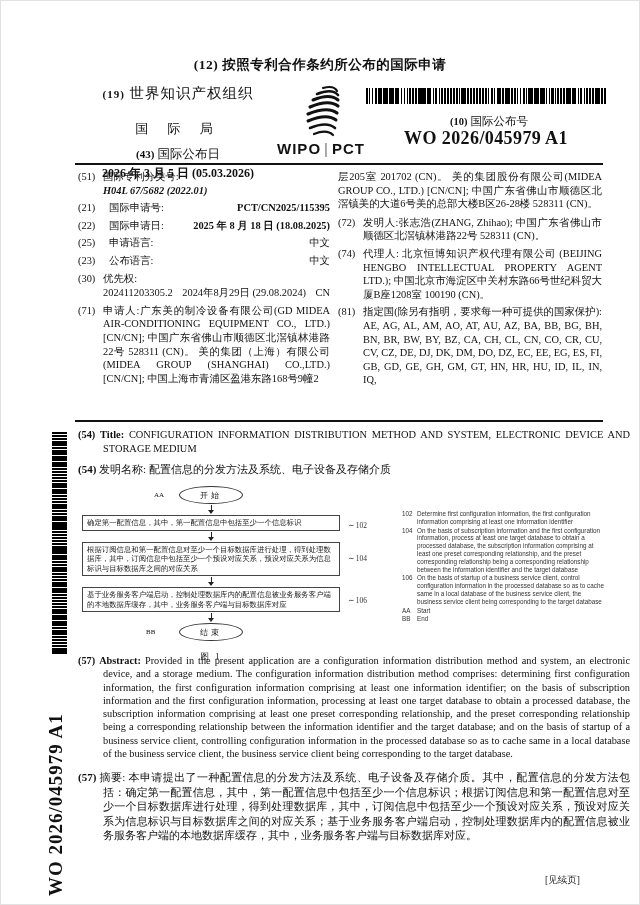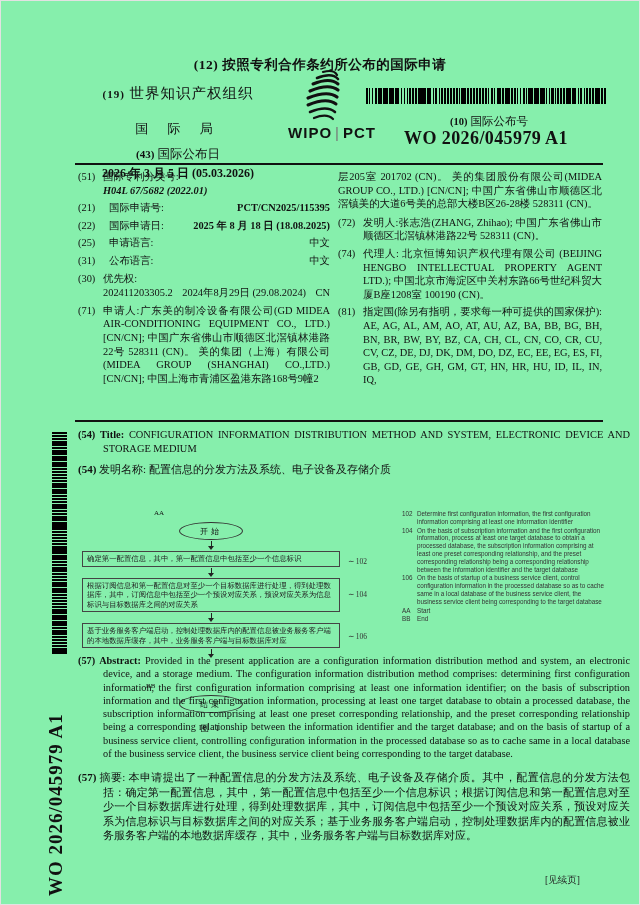--- a/index.html
+++ b/index.html
@@ -1,31 +1,31 @@
 <!DOCTYPE html>
 <html><head>
 <meta charset="utf-8">
 <style>
   html,body{margin:0;padding:0;background:#9c9c9c;}
   .page{
-    position:relative;width:640px;height:905px;background:#86efac;
+    position:relative;width:640px;height:905px;background:#ffffff;
     font-family:"Liberation Serif","DejaVu Serif",serif;color:#111;
     overflow:hidden;box-shadow:inset 0 0 0 1px #e2e2e2;
   }
   
   .doc-type{position:absolute;top:56px;left:0;width:640px;text-align:center;
     font-size:13.5px;font-weight:bold;letter-spacing:.5px;}
   .org-block{position:absolute;top:84px;left:88px;width:180px;text-align:center;}
   .org-name{font-size:14.5px;letter-spacing:1px;}
   .org-name .fnum{font-size:11px;font-weight:bold;}
   .org-sub{font-size:13px;letter-spacing:8px;margin-top:17px;}
   .pubdate-label{font-size:12.5px;margin-top:8px;}
   .pubdate-label .fnum{font-size:11px;font-weight:bold;}
   .pubdate-value{font-size:12px;font-weight:bold;margin-top:2px;white-space:nowrap;}
-  .logo-block{position:absolute;top:68px;left:266px;width:110px;text-align:right;}
+  .logo-block{position:absolute;top:84px;left:266px;width:110px;text-align:center;}
   .logo-swirl{display:block;margin:0 auto;}
   .logo-text{font-size:15px;font-weight:bold;letter-spacing:1px;margin-top:2px;
     font-family:"Liberation Sans","DejaVu Sans",sans-serif;}
   .logo-text .sep{font-weight:normal;color:#777;padding:0 3px;}
   .top-barcode{position:absolute;top:88px;left:366px;width:240px;height:16px;background:
     repeating-linear-gradient(90deg,#000 0 1.6px,transparent 1.6px 2.9px),
     repeating-linear-gradient(90deg,#000 0 1px,transparent 1px 6.3px),
     repeating-linear-gradient(90deg,transparent 0 9px,#000 9px 11.5px,transparent 11.5px 22px);}
   .pubno-label{position:absolute;top:114px;left:376px;width:226px;text-align:center;font-size:11.5px;}
   .pubno-label .fnum{font-size:10.5px;font-weight:bold;}
@@ -49,21 +49,21 @@
     line-height:13.5px;text-align:justify;text-indent:-25px;padding-left:25px;}
   .title-cn{position:absolute;top:462px;left:78px;width:527px;font-size:11px;
     text-indent:-25px;padding-left:25px;}
   .fnum-inline{font-weight:bold;}
   
   .flowchart{position:absolute;top:486px;left:82px;width:258px;text-align:center;}
   .fc-oval-row{position:relative;display:flex;justify-content:center;align-items:center;}
   .fc-ref-side{position:absolute;left:72px;font-size:7px;}
   .fc-ref-side.end{left:64px;}
   .fc-oval{border:1px solid #333;border-radius:50%;width:62px;height:16px;
-    display:flex;align-items:center;justify-content:center;font-size:8px;letter-spacing:3px;margin-top:36px;}
+    display:flex;align-items:center;justify-content:center;font-size:8px;letter-spacing:3px;}
   .fc-stem{width:1px;height:5px;background:#222;margin:1px auto 0;}
   .fc-arrow{width:0;height:0;border-left:3px solid transparent;border-right:3px solid transparent;
     border-top:4px solid #222;margin:0 auto 1px;}
   .fc-box{position:relative;border:0.8px solid #444;padding:2px 4px;font-size:7.4px;
     line-height:9.5px;text-align:left;color:#222;}
   .fc-ref{position:absolute;right:-28px;top:35%;font-size:7.5px;color:#333;white-space:nowrap;}
   .fc-ref::before{content:"\223C";margin-right:1px;font-size:8px;}
   .fc-caption{margin-top:10px;font-size:8.5px;letter-spacing:2px;}
   .legend{position:absolute;top:510px;left:402px;width:202px;
     font-family:"Liberation Sans","DejaVu Sans",sans-serif;font-size:6.3px;line-height:7.8px;color:#333;}
@@ -155,21 +155,21 @@
       </div>
     </div>
     <div class="entry">
       <span class="fnum">(25)</span>
       <div class="kv">
         <span>申请语言:</span>
         <span>中文</span>
       </div>
     </div>
     <div class="entry">
-      <span class="fnum">(31)</span>
+      <span class="fnum">(23)</span>
       <div class="kv">
         <span>公布语言:</span>
         <span>中文</span>
       </div>
     </div>
     <div class="entry">
       <span class="fnum">(30)</span>
       <div>优先权:</div>
       <div class="prio-row">
         <span>202411203305.2</span>

